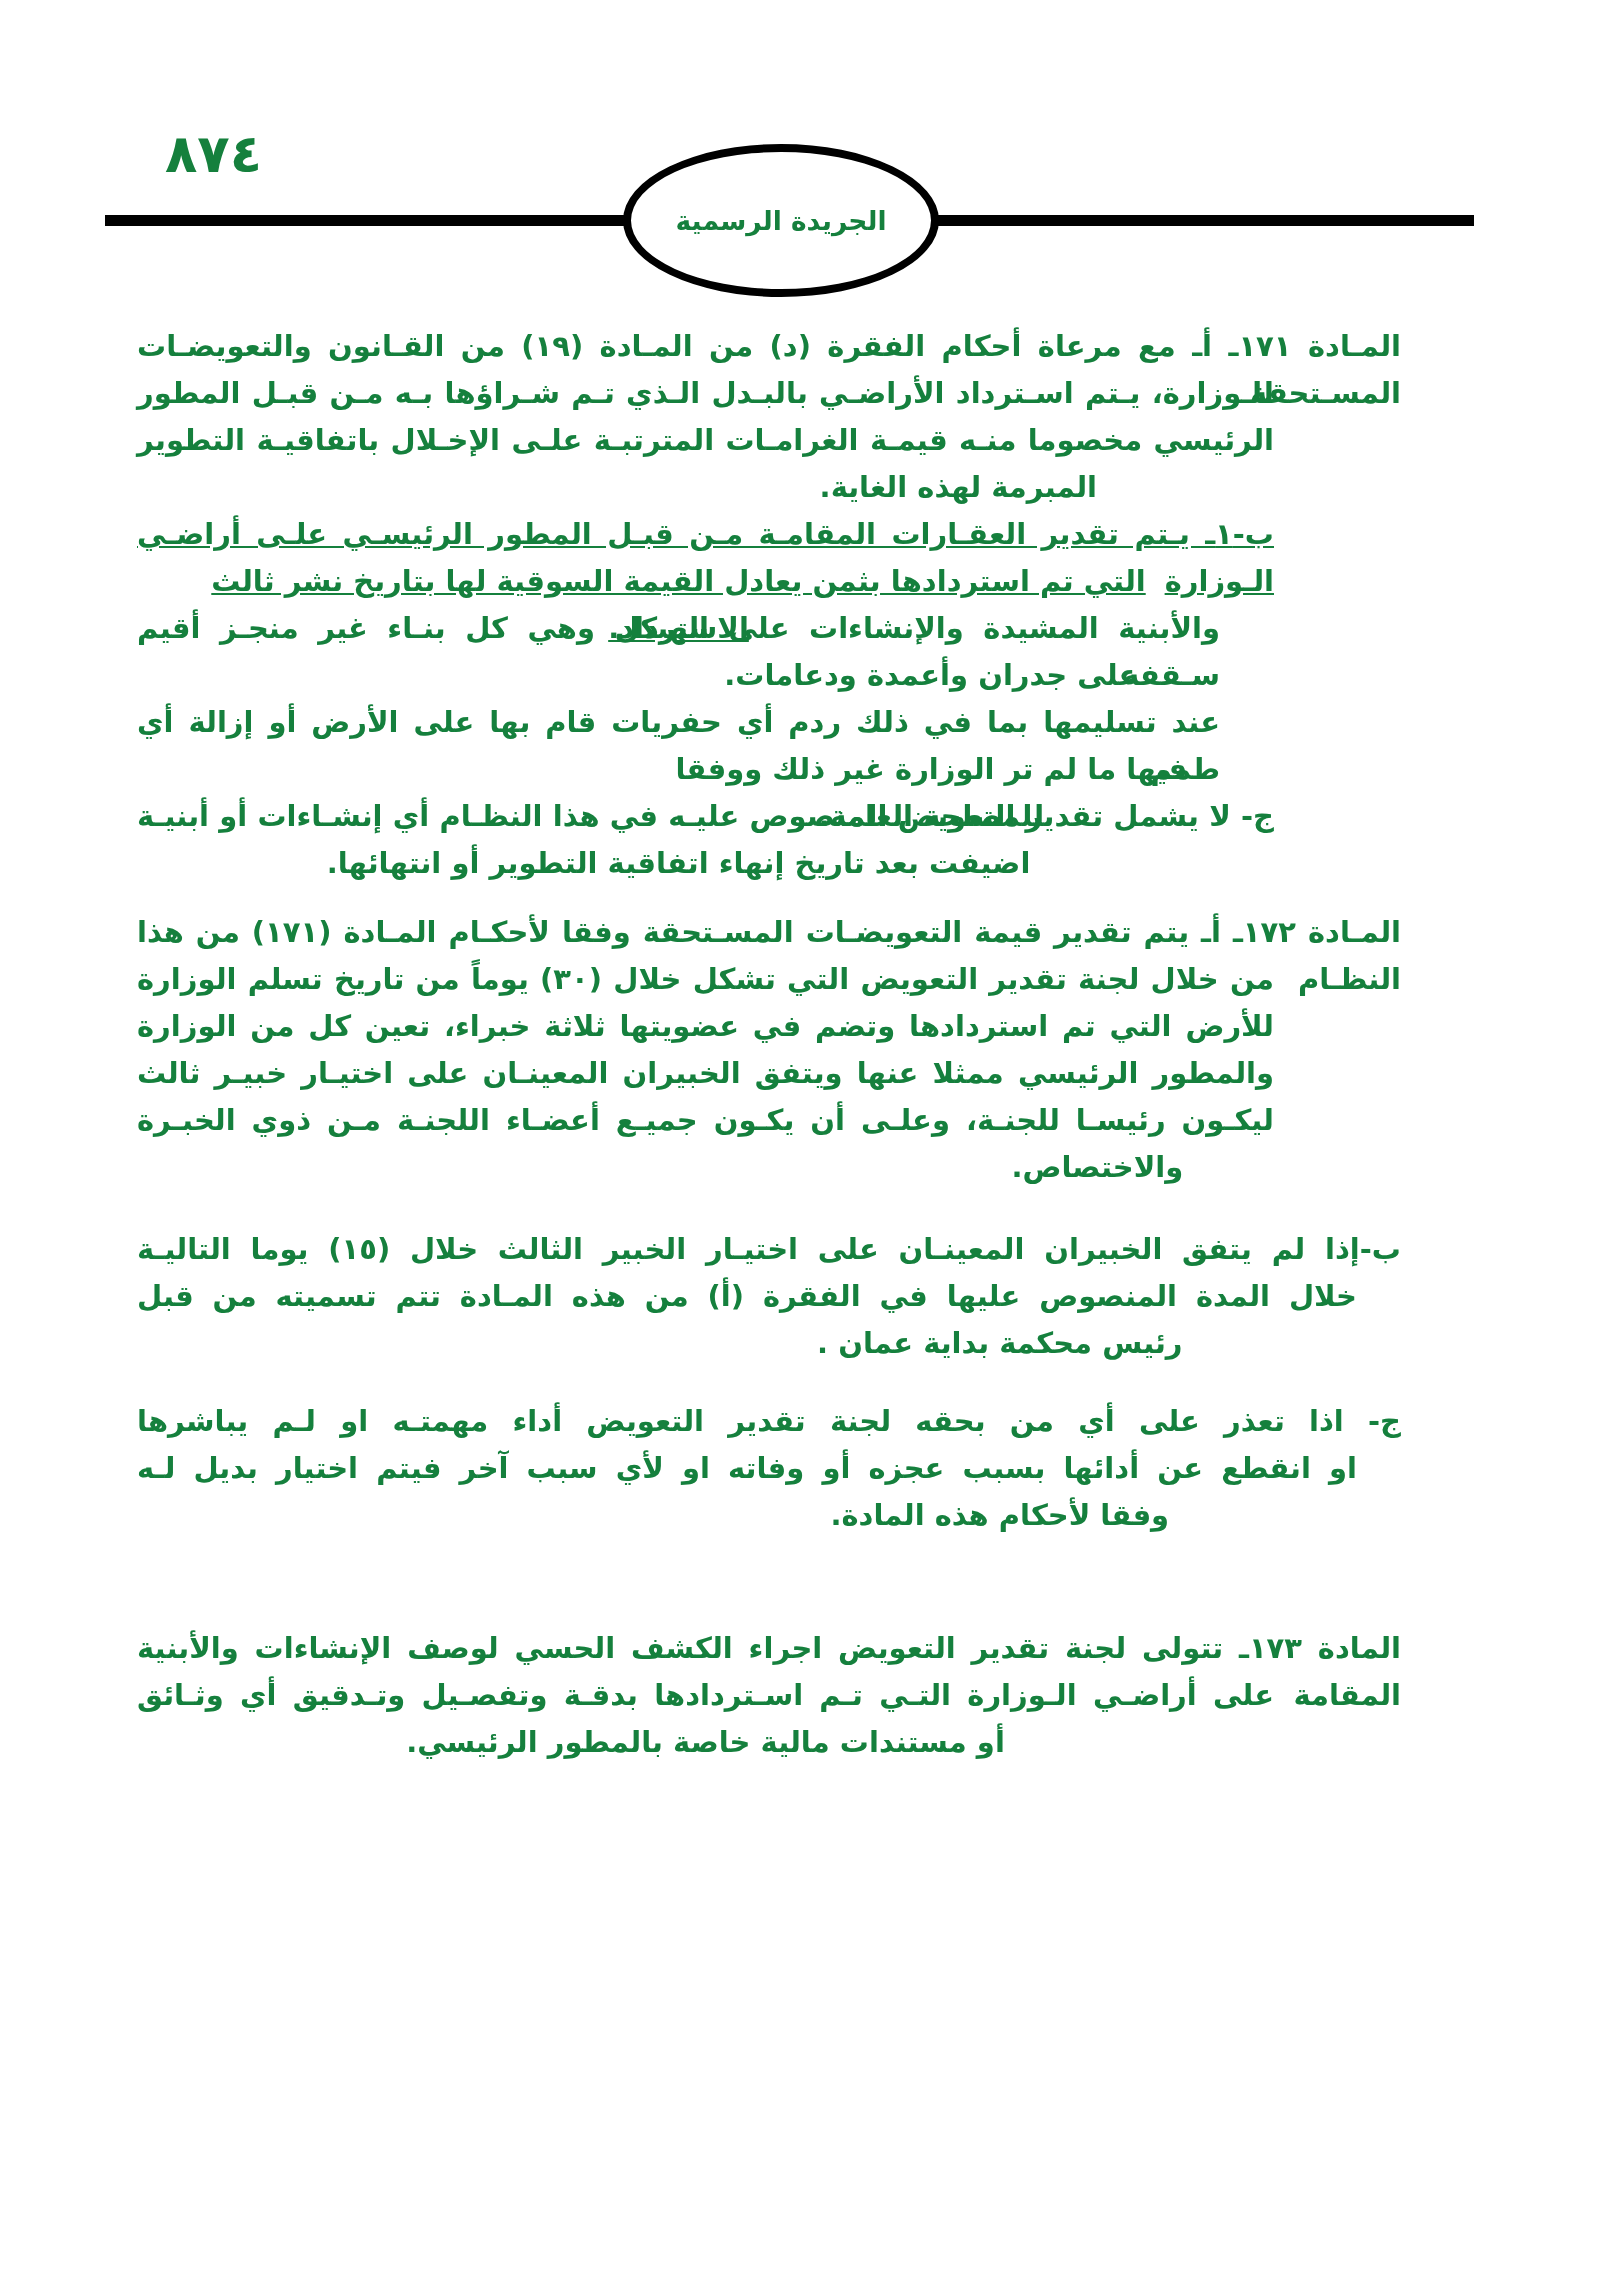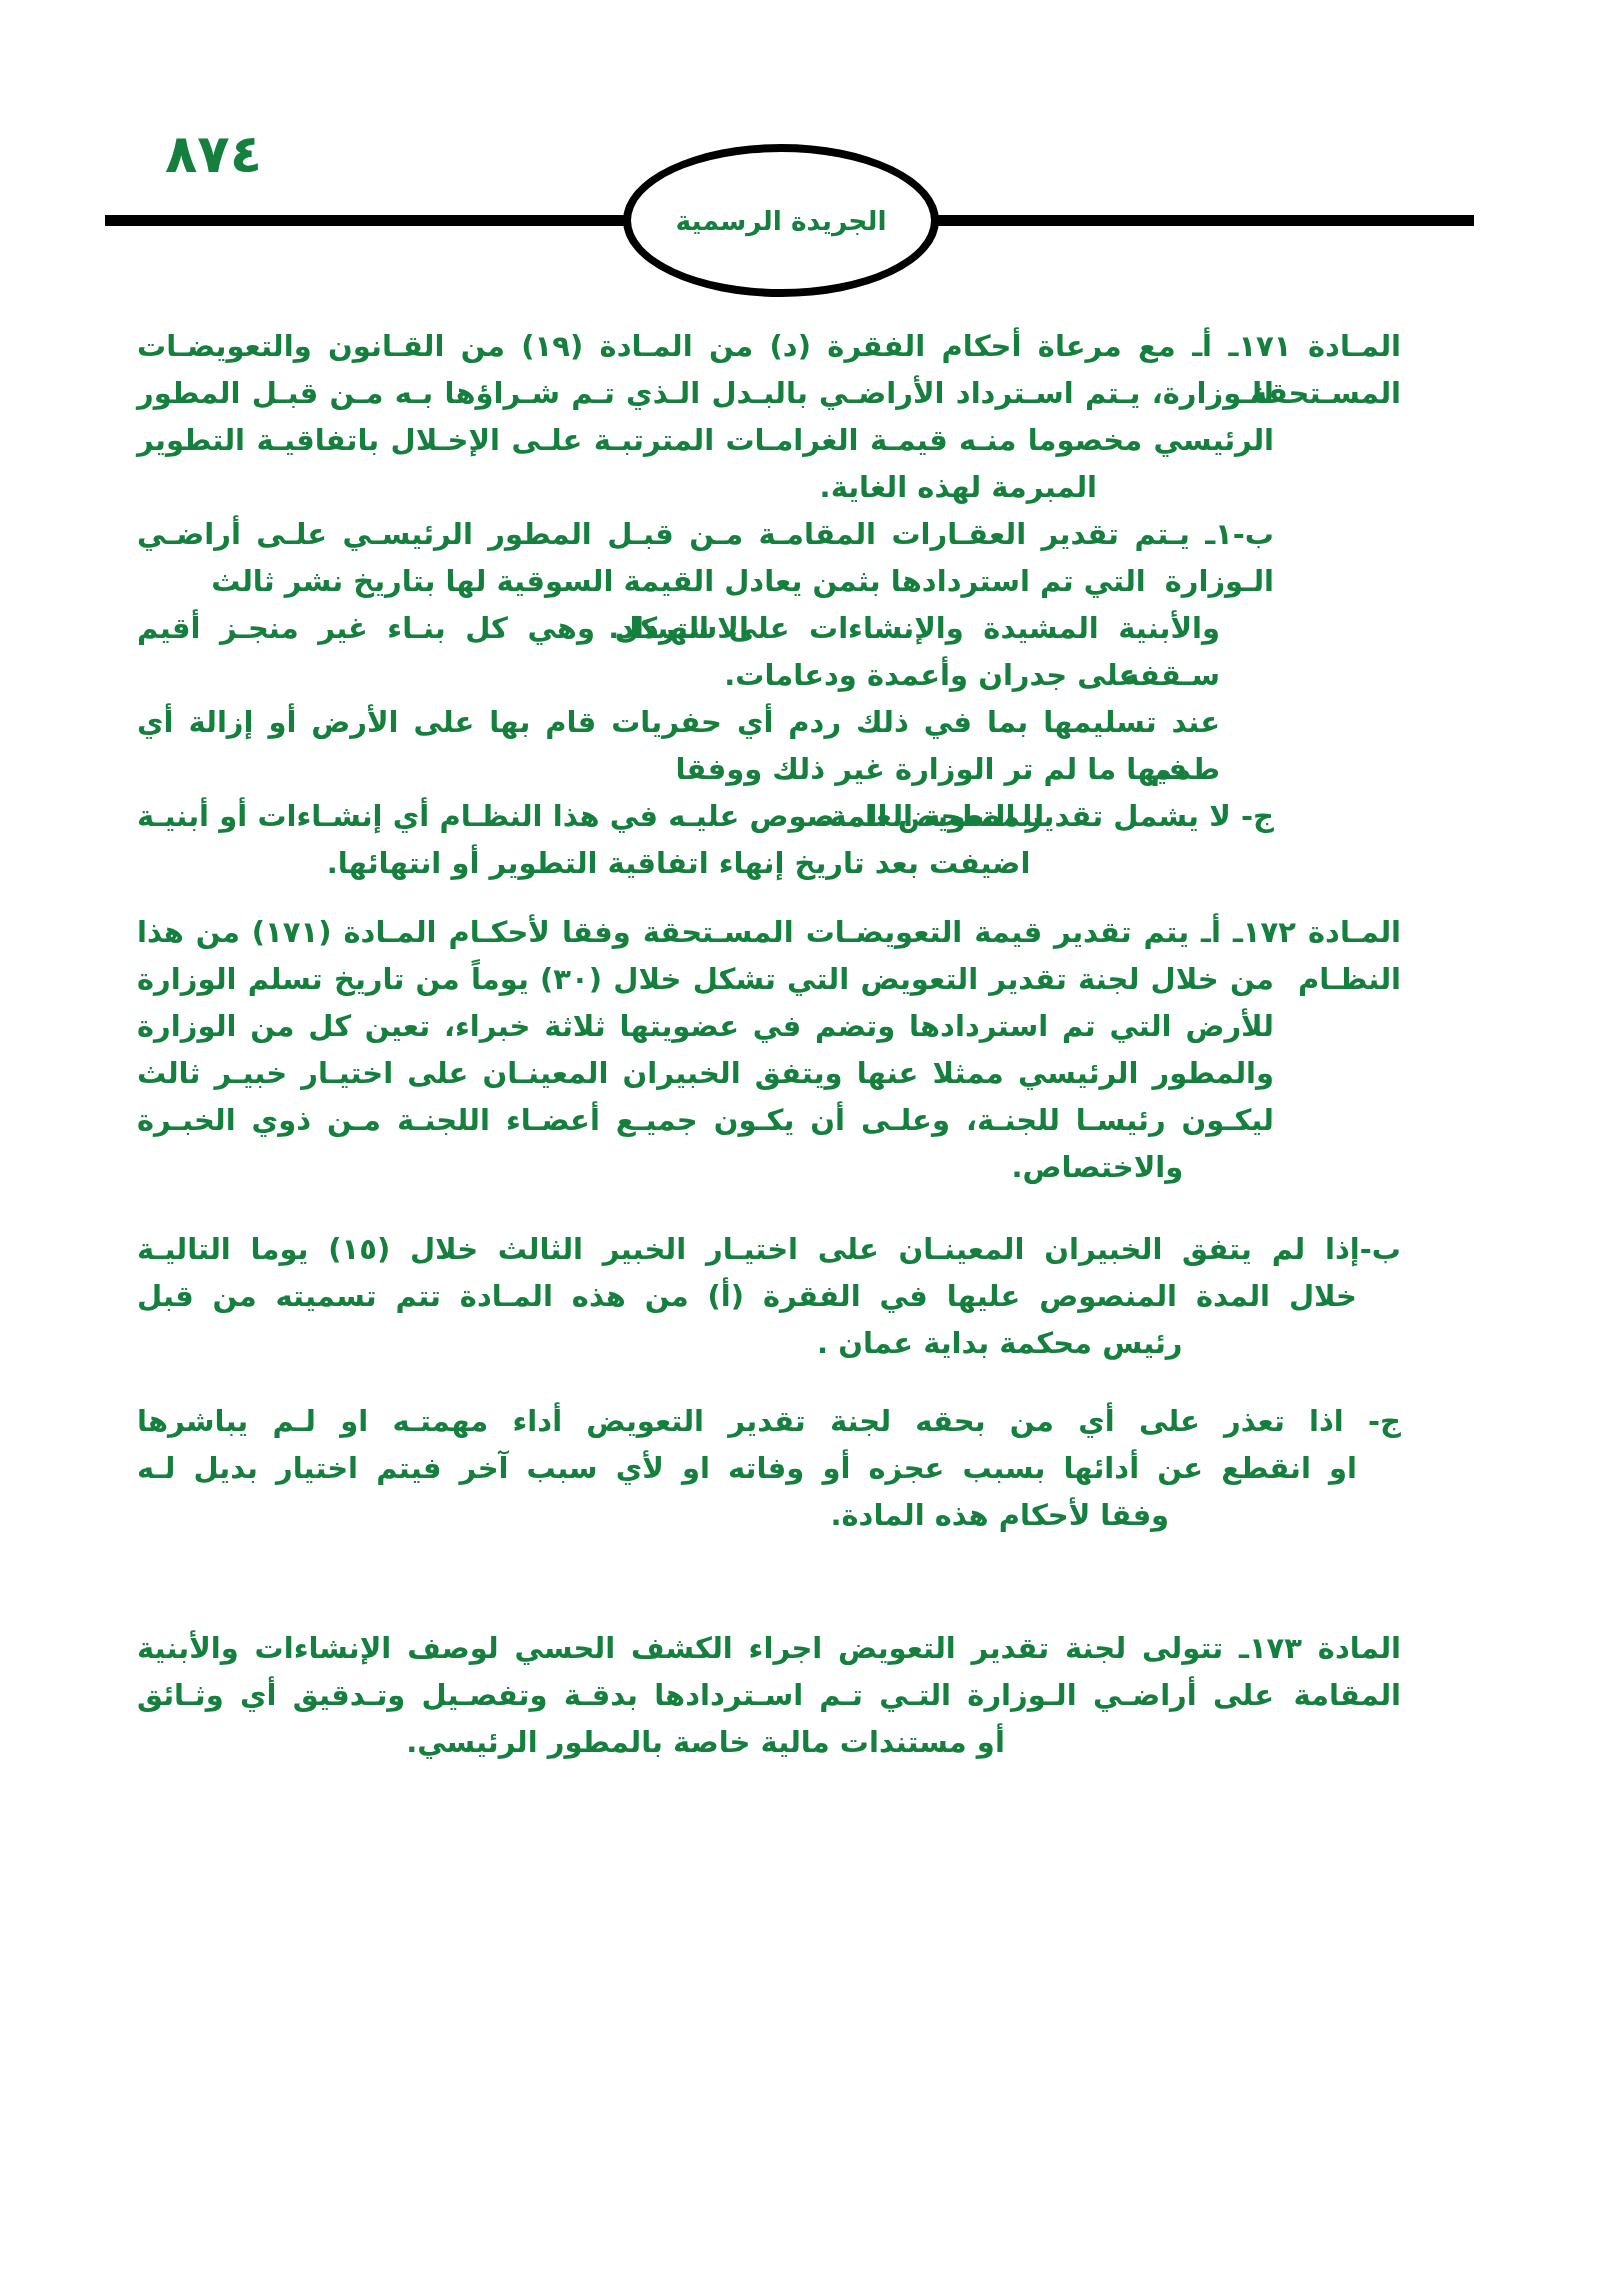--- a/index.html
+++ b/index.html
@@ -73,21 +73,21 @@
     <span class="header-oval-label">الجريدة الرسمية</span>
   </div>
 
   <div class="text-column" id="text-column">
       <div class="block" style="margin-top: 0px;">
         <div class="line j" style="margin-right: 0px;">المـادة ١٧١ـ أـ مع مرعاة أحكام الفقرة (د) من المـادة (١٩) من القـانون والتعويضـات المسـتحقة</div>
         <div class="line j" style="margin-right: 127px;">للـوزارة، يـتم اسـترداد الأراضـي بالبـدل الـذي تـم شـراؤها بـه مـن قبـل المطور</div>
         <div class="line j" style="margin-right: 127px;">الرئيسي مخصوما منـه قيمـة الغرامـات المترتبـة علـى الإخـلال باتفاقيـة التطوير</div>
         <div class="line r" style="margin-right: 127px;">المبرمة لهذه الغاية.</div>
       </div>
-      <div class="block" style="margin-top: 0px;">
+      <div class="block" style="margin-top: 0px; text-decoration: underline;">
         <div class="line j" style="margin-right: 127px;">ب-١ـ يـتم تقدير العقـارات المقامـة مـن قبـل المطور الرئيسـي علـى أراضـي الـوزارة</div>
         <div class="line c" style="margin-right: 181px;">التي تم استردادها بثمن يعادل القيمة السوقية لها بتاريخ نشر ثالث الاسترداد.</div>
       </div>
       <div class="block" style="margin-top: 0px;">
         <div class="line j" style="margin-right: 181px;">والأبنية المشيدة والإنشاءات على الهيكل وهي كل بنـاء غير منجـز أقيم سـقفه</div>
         <div class="line r" style="margin-right: 181px;">على جدران وأعمدة ودعامات.</div>
       </div>
       <div class="block" style="margin-top: 0px;">
         <div class="line j" style="margin-right: 181px;">عند تسليمها بما في ذلك ردم أي حفريات قام بها على الأرض أو إزالة أي طمم</div>
         <div class="line r" style="margin-right: 181px;">فيها ما لم تر الوزارة غير ذلك ووفقا للمصلحة العامة.</div>

